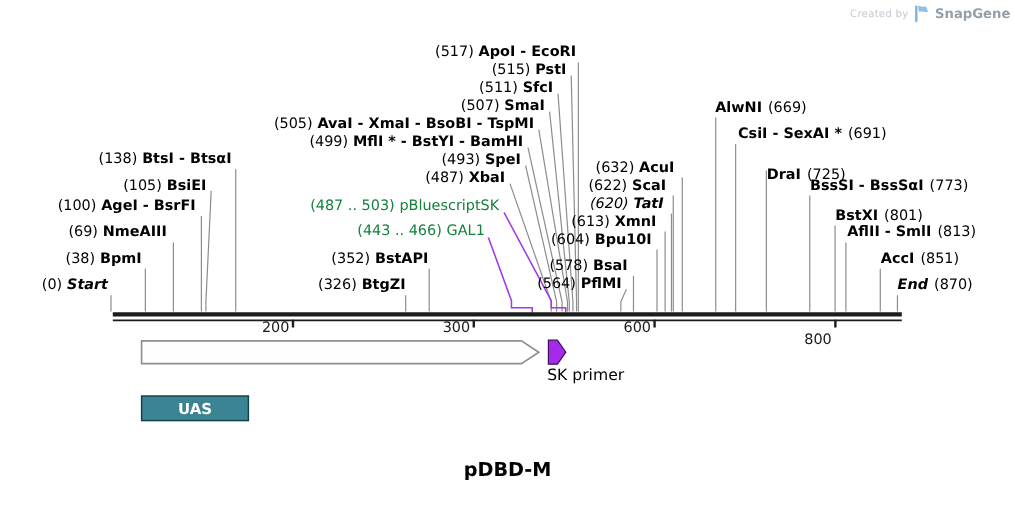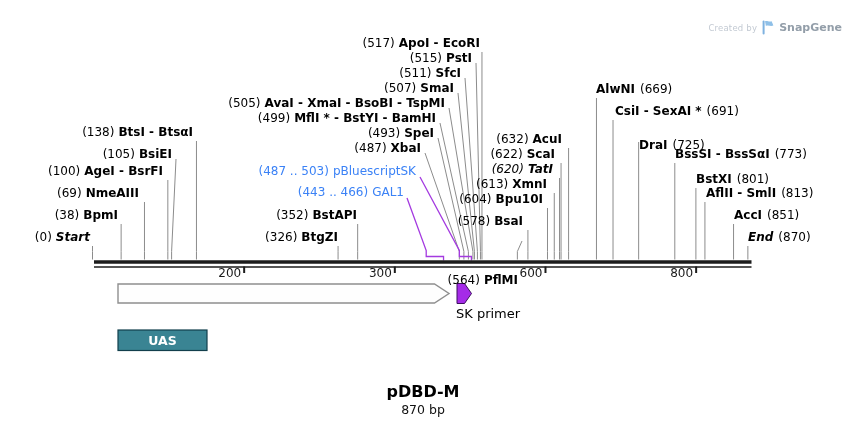--- a/index.html
+++ b/index.html
@@ -4,30 +4,30 @@
 <style>
   html,body{margin:0;padding:0;background:#fff;}
   .canvas{position:relative;width:846px;height:424px;background:#ffffff;overflow:hidden;
           font-family:"DejaVu Sans","Liberation Sans",sans-serif;}
   #map-svg{position:absolute;left:0;top:0;}
   .site-label{position:absolute;white-space:nowrap;font-size:12px;line-height:14px;color:#000;}
   .site-label .num{font-weight:normal;}
   .site-label .names{font-weight:bold;}
   .site-label .num.first{padding-right:4px;}
   .site-label .names.first{padding-right:5px;}
-  .site-label.purple{color:#3b82f6;}
+  .site-label.purple{color:#15803d;}
   .site-label.purple .names{font-weight:normal;}
   .site-label .it{font-style:italic;}
   .tick-num{position:absolute;font-size:12px;line-height:12px;color:#1a1a1a;white-space:nowrap;}
   .feature-label{position:absolute;font-size:13px;line-height:15px;color:#000;white-space:nowrap;}
   .center{text-align:center;}
   .uas-label{color:#fff;font-weight:bold;font-size:12.5px;}
   .title{position:absolute;left:0;width:846px;text-align:center;font-size:16px;font-weight:bold;color:#000;}
   .subtitle{position:absolute;left:0;width:846px;text-align:center;font-size:12.5px;color:#111;}
-  .watermark{position:absolute;top:20px;right:4px;display:flex;align-items:center;gap:5px;}
+  .watermark{position:absolute;top:4px;right:4px;display:flex;align-items:center;gap:5px;}
   .wm-created{font-size:8.5px;color:#c3cad3;letter-spacing:.2px;}
   .wm-brand{font-size:11px;font-weight:600;color:#939ea9;}
 </style>
 </head>
 <body>
 
 <div class="canvas">
 
   <svg id="map-svg" width="846" height="424" xmlns="http://www.w3.org/2000/svg">
     <g id="leader-lines">
@@ -98,42 +98,41 @@
       <div class="site-label" style="top: 208px; right: 728px;"><span class="num first">(38)</span><span class="names">BpmI</span></div>
       <div class="site-label" style="top: 230px; right: 756px;"><span class="num first">(0)</span><span class="names it">Start</span></div>
       <div class="site-label" style="top: 208px; right: 489px;"><span class="num first">(352)</span><span class="names">BstAPI</span></div>
       <div class="site-label" style="top: 230px; right: 508px;"><span class="num first">(326)</span><span class="names">BtgZI</span></div>
       <div class="site-label" style="top: 132px; right: 284px;"><span class="num first">(632)</span><span class="names">AcuI</span></div>
       <div class="site-label" style="top: 147px; right: 291px;"><span class="num first">(622)</span><span class="names">ScaI</span></div>
       <div class="site-label" style="top: 162px; right: 293px; font-style: italic;"><span class="num first">(620)</span><span class="names">TatI</span></div>
       <div class="site-label" style="top: 177px; right: 299px;"><span class="num first">(613)</span><span class="names">XmnI</span></div>
       <div class="site-label" style="top: 192px; right: 303px;"><span class="num first">(604)</span><span class="names">Bpu10I</span></div>
       <div class="site-label" style="top: 214px; right: 323px;"><span class="num first">(578)</span><span class="names">BsaI</span></div>
-      <div class="site-label" style="top: 229px; right: 328px; margin-top: 44px;"><span class="num first">(564)</span><span class="names">PflMI</span></div>
+      <div class="site-label" style="top: 229px; right: 328px;"><span class="num first">(564)</span><span class="names">PflMI</span></div>
       <div class="site-label" style="top: 82px; left: 596px;"><span class="names first">AlwNI</span><span class="num">(669)</span></div>
       <div class="site-label" style="top: 104px; left: 615px;"><span class="names first">CsiI - SexAI *</span><span class="num">(691)</span></div>
       <div class="site-label" style="top: 126px; left: 639px; margin-top: 12px;"><span class="names first">DraI</span><span class="num">(725)</span></div>
       <div class="site-label" style="top: 147px; left: 675px;"><span class="names first">BssSI - BssSαI</span><span class="num">(773)</span></div>
       <div class="site-label" style="top: 172px; left: 696px;"><span class="names first">BstXI</span><span class="num">(801)</span></div>
       <div class="site-label" style="top: 186px; left: 706px;"><span class="names first">AflII - SmlI</span><span class="num">(813)</span></div>
       <div class="site-label" style="top: 208px; left: 734px;"><span class="names first">AccI</span><span class="num">(851)</span></div>
       <div class="site-label" style="top: 230px; left: 748px;"><span class="names first it">End</span><span class="num">(870)</span></div>
       <div class="site-label purple" style="top: 164px; right: 430px;"><span class="num first">(487 .. 503)</span><span class="names">pBluescriptSK</span></div>
       <div class="site-label purple" style="top: 185px; right: 442px;"><span class="num first">(443 .. 466)</span><span class="names">GAL1</span></div>
       <div class="tick-num" style="top: 267px; right: 604.84px;">200</div>
       <div class="tick-num" style="top: 267px; right: 454.18px;">300</div>
       <div class="tick-num" style="top: 267px; right: 303.52px;">600</div>
-      <div class="tick-num" style="top: 267px; right: 152.86px;">800</div>
+      <div class="tick-num" style="top: 277px; right: 152.86px;">800</div>
     </div>
 
   <div class="feature-label" style="left:456px;top:306px;">SK primer</div>
   <div class="feature-label uas-label center" style="left:118px;top:333px;width:89px;position:absolute;">UAS</div>
 
   <div class="title" style="top:382px;">pDBD-M</div>
-  <div class="subtitle" style="top:402px;">870 bp</div>
 
   <div class="watermark">
     <span class="wm-created">Created by</span>
     <span style="display:inline-flex;">
       <svg width="12" height="15" viewBox="0 0 12 15">
         <rect x="0.6" y="0.5" width="2" height="14" rx="1" fill="#7fb2e0"></rect>
         <path d="M3 1.2 C5.2 0.2 6.8 2.4 9.6 1.3 L11.4 5.6 C8.6 6.9 6.8 4.8 3.9 5.9 Z" fill="#8fc0e8"></path>
       </svg>
     </span>
     <span class="wm-brand">SnapGene</span>

